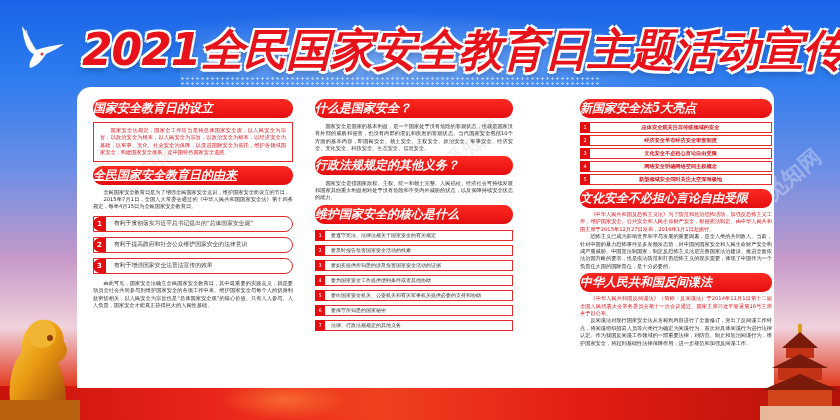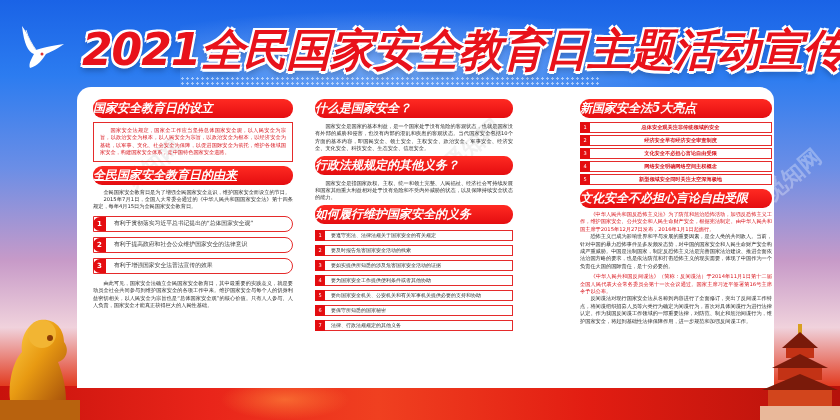--- a/index.html
+++ b/index.html
@@ -146,21 +146,21 @@
     <span class="t">有利于增强国家安全法普法宣传的效果</span>
   </div>
   <p class="para" style="margin-top:6px;">由此可见，国家安全法确立全民国家安全教育日，其中最重要的实践意义，就是要动员全社会共同参与到维护国家安全的各项工作中来。维护国家安全与每个人的切身利益密切相关，以人民安全为宗旨也是“总体国家安全观”的核心价值。只有人人参与、人人负责，国家安全才能真正获得巨大的人民性基础。</p>
 </div>
 
 <div class="col col-mid">
   <div class="hdr">什么是国家安全？</div>
   <p class="para" style="margin-top:5px;">国家安全是国家的基本利益，是一个国家处于没有危险的客观状态，也就是国家没有外部的威胁和侵害，也没有内部的混乱和疾患的客观状态。当代国家安全包括10个方面的基本内容，即国民安全、领土安全、主权安全、政治安全、军事安全、经济安全、文化安全、科技安全、生态安全、信息安全。</p>
   <div class="hdr" style="margin-top:3px;">行政法规规定的其他义务？</div>
   <p class="para" style="margin-top:5px;">国家安全是指国家政权、主权、统一和领土完整、人民福祉、经济社会可持续发展和国家其他重大利益相对处于没有危险和不受内外威胁的状态，以及保障持续安全状态的能力。</p>
-  <div class="hdr" style="margin-top:3px;">如何履行维护国家安全的义务</div>
+  <div class="hdr" style="margin-top:3px;">维护国家安全的核心是什么</div>
   <div style="padding-top:2px;">
     <div class="duty">
         <span class="n">1</span>
         <span class="t">要遵守宪法、法律法规关于国家安全的有关规定</span>
       </div>
     <div class="duty">
         <span class="n">2</span>
         <span class="t">要及时报告危害国家安全活动的线索</span>
       </div>
     <div class="duty">
@@ -206,20 +206,21 @@
         <span class="t">网络安全明确网络空间主权概念</span>
       </div>
     <div class="hl">
         <span class="n">5</span>
         <span class="t">新型领域安全同时关注太空深海极地</span>
       </div>
   </div>
   <div class="hdr" style="margin-top:4px;">文化安全不必担心言论自由受限</div>
   <p class="para red" style="margin-top:3px;">《中华人民共和国反恐怖主义法》为了防范和惩治恐怖活动，加强反恐怖主义工作，维护国家安全、公共安全和人民生命财产安全，根据宪法制定。由中华人民共和国主席于2015年12月27日发布，2016年1月1日起施行。</p>
   <p class="para">恐怖主义已成为影响世界和平与发展的重要因素，是全人类的共同敌人。当前，针对中国的暴力恐怖事件呈多发频发态势，对中国的国家安全和人民生命财产安全构成严重威胁。中国是法制国家，制定反恐怖主义法是完善国家法治建设、推进全面依法治国方略的要求，也是依法防范和打击恐怖主义的现实需要，体现了中国作为一个负责任大国的国际责任，是十分必要的。</p>
+  <div class="hdr" style="margin-top:3px;">中华人民共和国反间谍法</div>
   <p class="para red" style="margin-top:3px;">《中华人民共和国反间谍法》（简称：反间谍法）于2014年11月1日第十二届全国人民代表大会常务委员会第十一次会议通过。国家主席习近平签署第16号主席令予以公布。</p>
   <p class="para">反间谍法对现行国家安全法从名称到内容进行了全面修订，突出了反间谍工作特点，将间谍组织招募人员等六类行为确定为间谍行为，首次对具体间谍行为进行法律认定。作为我国反间谍工作领域的一部重要法律，对防范、制止和惩治间谍行为，维护国家安全，将起到基础性法律保障作用，进一步规范和加强反间谍工作。</p>
 </div>
 
 <svg class="lion" viewBox="0 0 80 120">
   <defs>
     <linearGradient id="gold" x1="0" y1="0" x2="1" y2="1">
       <stop offset="0" stop-color="#ffd34d"></stop>
       <stop offset="0.5" stop-color="#e89a12"></stop>
       <stop offset="1" stop-color="#a8520a"></stop>

